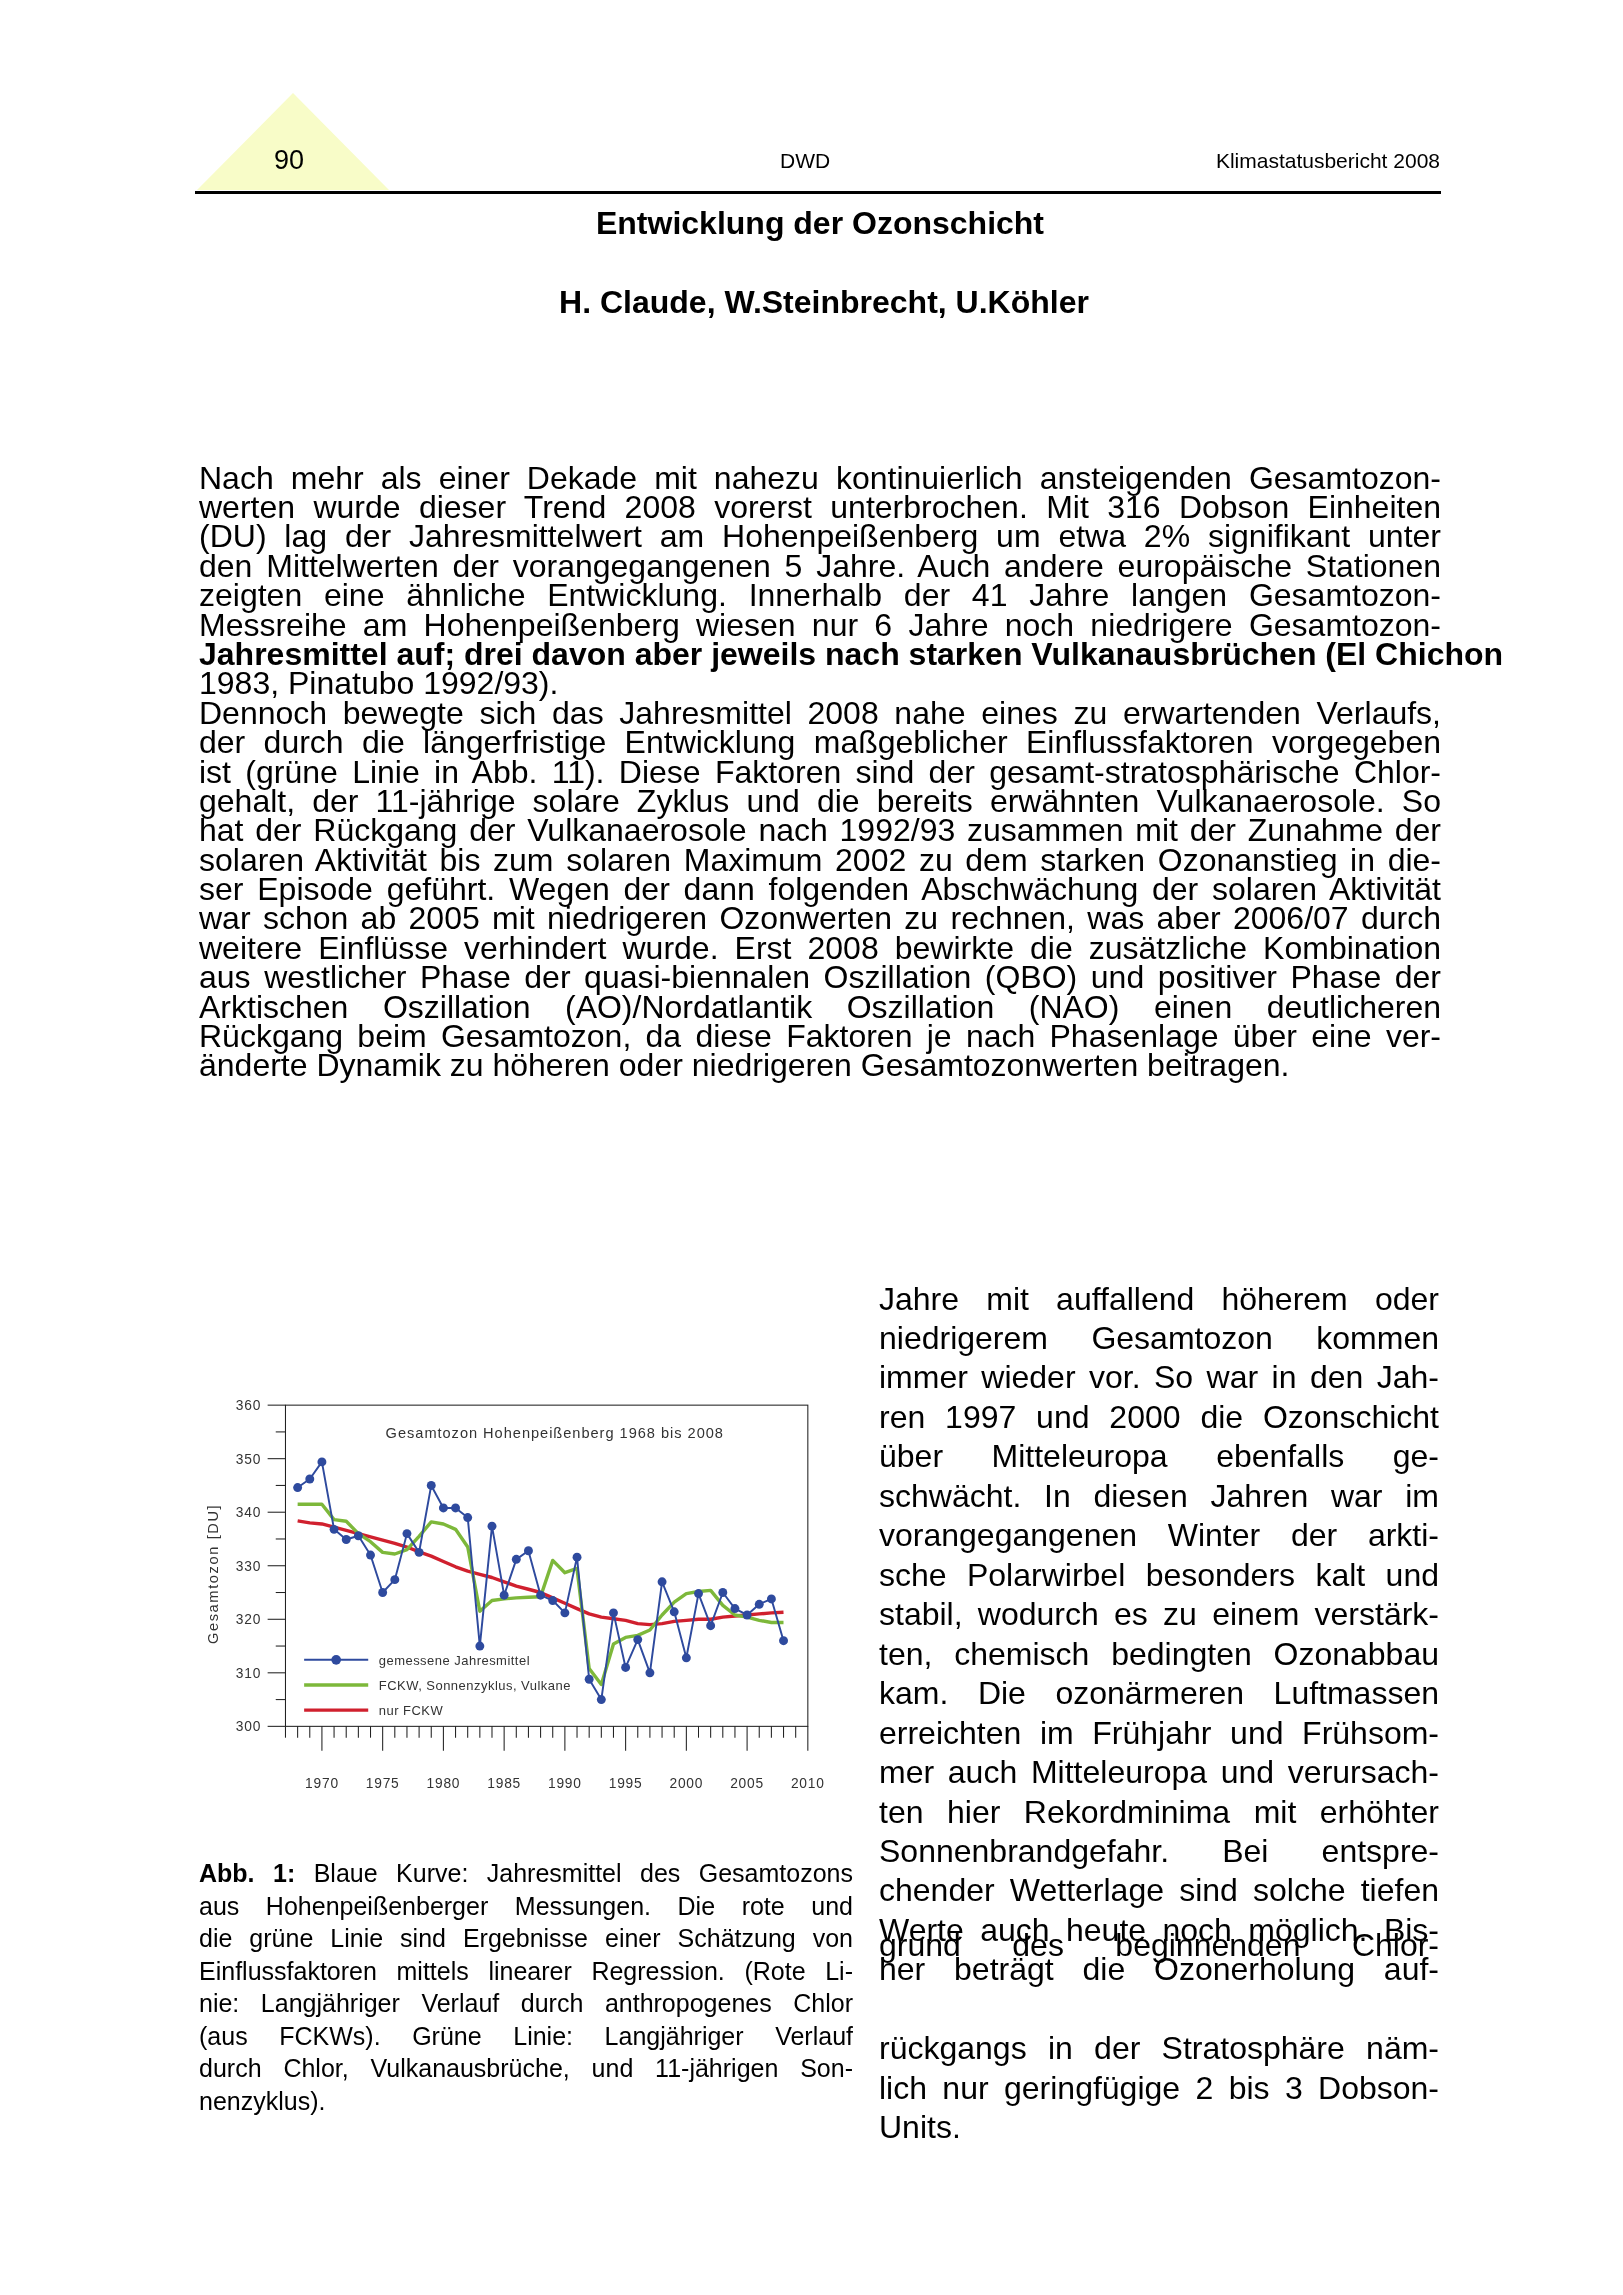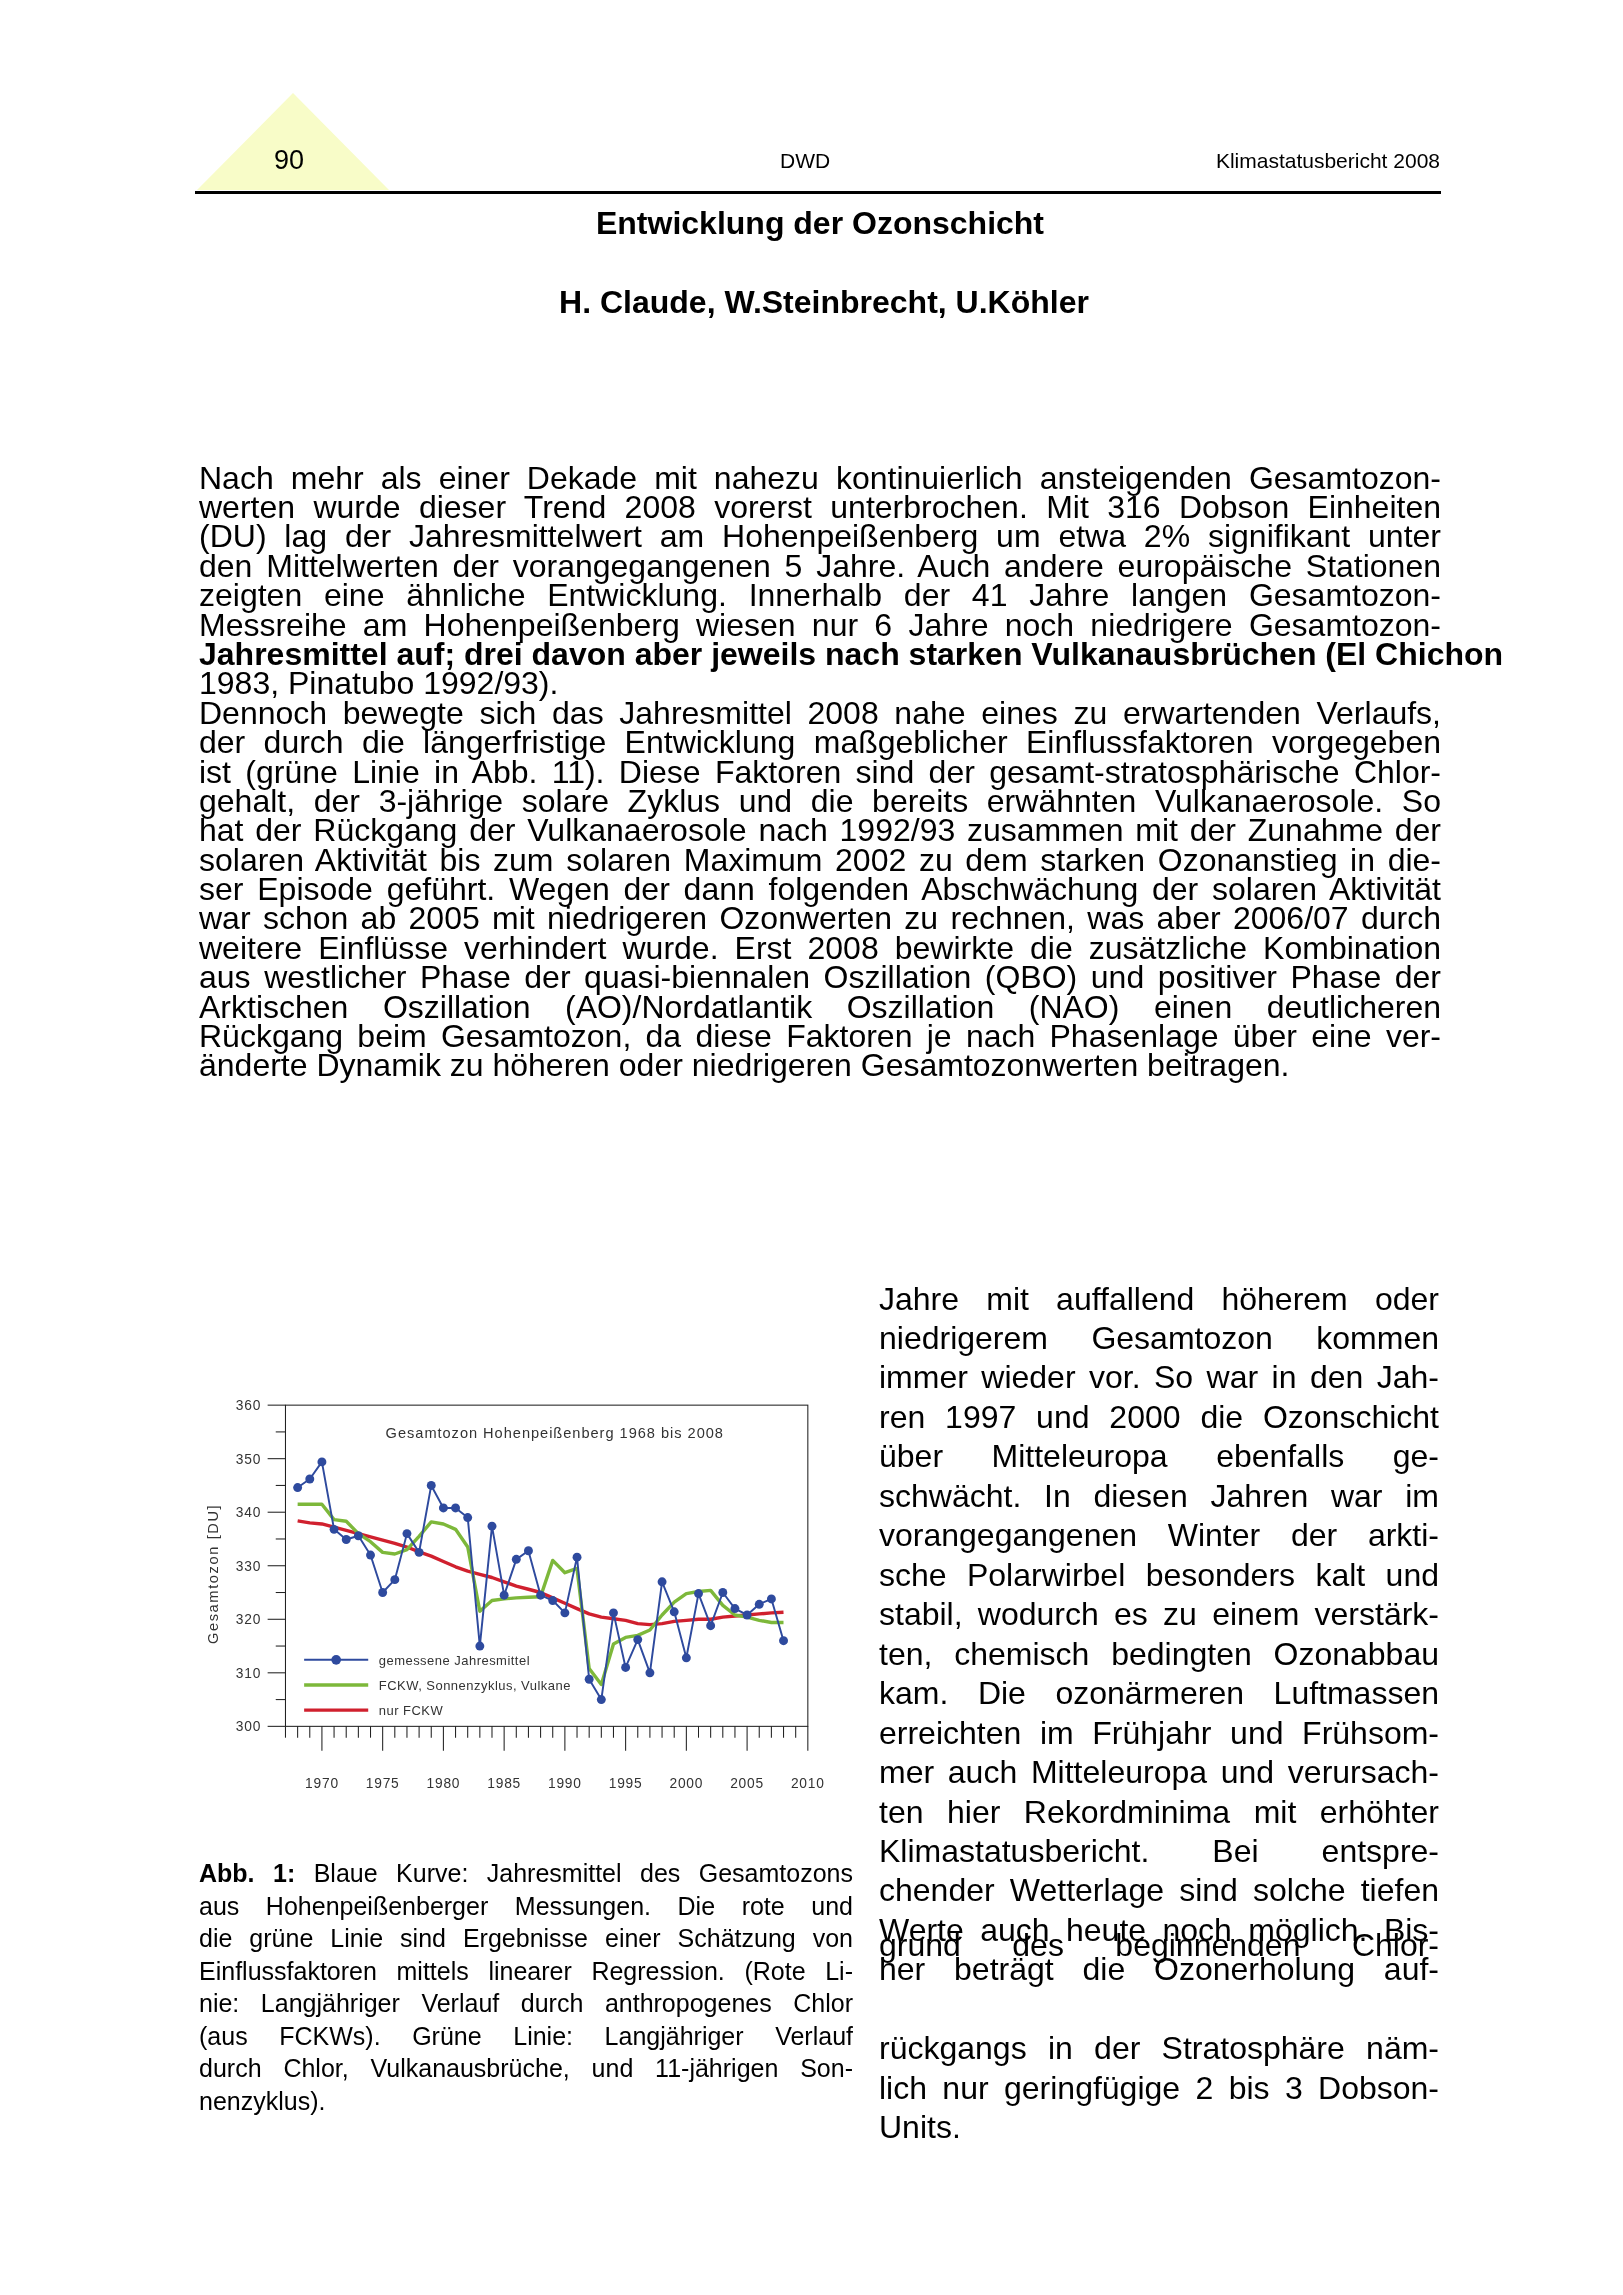--- a/index.html
+++ b/index.html
@@ -44,21 +44,21 @@
     <div class="line left-line" style="top: 489px;">werten wurde dieser Trend 2008 vorerst unterbrochen. Mit 316 Dobson Einheiten</div>
     <div class="line left-line" style="top: 518px;">(DU) lag der Jahresmittelwert am Hohenpeißenberg um etwa 2% signifikant unter</div>
     <div class="line left-line" style="top: 548px;">den Mittelwerten der vorangegangenen 5 Jahre. Auch andere europäische Stationen</div>
     <div class="line left-line" style="top: 577px;">zeigten eine ähnliche Entwicklung. Innerhalb der 41 Jahre langen Gesamtozon-</div>
     <div class="line left-line" style="top: 607px;">Messreihe am Hohenpeißenberg wiesen nur 6 Jahre noch niedrigere Gesamtozon-</div>
     <div class="line left-line" style="top: 636px; font-weight: bold;">Jahresmittel auf; drei davon aber jeweils nach starken Vulkanausbrüchen (El Chichon</div>
     <div class="line left-line last" style="top: 665px;">1983, Pinatubo 1992/93).</div>
     <div class="line left-line" style="top: 695px;">Dennoch bewegte sich das Jahresmittel 2008 nahe eines zu erwartenden Verlaufs,</div>
     <div class="line left-line" style="top: 724px;">der durch die längerfristige Entwicklung maßgeblicher Einflussfaktoren vorgegeben</div>
     <div class="line left-line" style="top: 754px;">ist (grüne Linie in Abb. 11). Diese Faktoren sind der gesamt-stratosphärische Chlor-</div>
-    <div class="line left-line" style="top: 783px;">gehalt, der 3-jährige solare Zyklus und die bereits erwähnten Vulkanaerosole. So</div>
+    <div class="line left-line" style="top: 783px;">gehalt, der 11-jährige solare Zyklus und die bereits erwähnten Vulkanaerosole. So</div>
     <div class="line left-line" style="top: 812px;">hat der Rückgang der Vulkanaerosole nach 1992/93 zusammen mit der Zunahme der</div>
     <div class="line left-line" style="top: 842px;">solaren Aktivität bis zum solaren Maximum 2002 zu dem starken Ozonanstieg in die-</div>
     <div class="line left-line" style="top: 871px;">ser Episode geführt. Wegen der dann folgenden Abschwächung der solaren Aktivität</div>
     <div class="line left-line" style="top: 900px;">war schon ab 2005 mit niedrigeren Ozonwerten zu rechnen, was aber 2006/07 durch</div>
     <div class="line left-line" style="top: 930px;">weitere Einflüsse verhindert wurde. Erst 2008 bewirkte die zusätzliche Kombination</div>
     <div class="line left-line" style="top: 959px;">aus westlicher Phase der quasi-biennalen Oszillation (QBO) und positiver Phase der</div>
     <div class="line left-line" style="top: 989px;">Arktischen Oszillation (AO)/Nordatlantik Oszillation (NAO) einen deutlicheren</div>
     <div class="line left-line" style="top: 1018px;">Rückgang beim Gesamtozon, da diese Faktoren je nach Phasenlage über eine ver-</div>
     <div class="line left-line last" style="top: 1047px;">änderte Dynamik zu höheren oder niedrigeren Gesamtozonwerten beitragen.</div>
   </div>
@@ -220,21 +220,21 @@
     <div class="line right-line" style="top: 1438px;">über Mitteleuropa ebenfalls ge-</div>
     <div class="line right-line" style="top: 1478px;">schwächt. In diesen Jahren war im</div>
     <div class="line right-line" style="top: 1517px;">vorangegangenen Winter der arkti-</div>
     <div class="line right-line" style="top: 1557px;">sche Polarwirbel besonders kalt und</div>
     <div class="line right-line" style="top: 1596px;">stabil, wodurch es zu einem verstärk-</div>
     <div class="line right-line" style="top: 1636px;">ten, chemisch bedingten Ozonabbau</div>
     <div class="line right-line" style="top: 1675px;">kam. Die ozonärmeren Luftmassen</div>
     <div class="line right-line" style="top: 1715px;">erreichten im Frühjahr und Frühsom-</div>
     <div class="line right-line" style="top: 1754px;">mer auch Mitteleuropa und verursach-</div>
     <div class="line right-line" style="top: 1794px;">ten hier Rekordminima mit erhöhter</div>
-    <div class="line right-line" style="top: 1833px;">Klimastatusbericht. Bei entspre-</div>
+    <div class="line right-line" style="top: 1833px;">Sonnenbrandgefahr. Bei entspre-</div>
     <div class="line right-line" style="top: 1872px;">chender Wetterlage sind solche tiefen</div>
     <div class="line right-line" style="top: 1912px;">Werte auch heute noch möglich. Bis-</div>
     <div class="line right-line" style="top: 1951px;">her beträgt die Ozonerholung auf-</div>
     <div class="line right-line" style="top: 1927px;">grund des beginnenden Chlor-</div>
     <div class="line right-line" style="top: 2030px;">rückgangs in der Stratosphäre näm-</div>
     <div class="line right-line" style="top: 2070px;">lich nur geringfügige 2 bis 3 Dobson-</div>
     <div class="line right-line last" style="top: 2109px;">Units.</div>
   </div>
 
 

